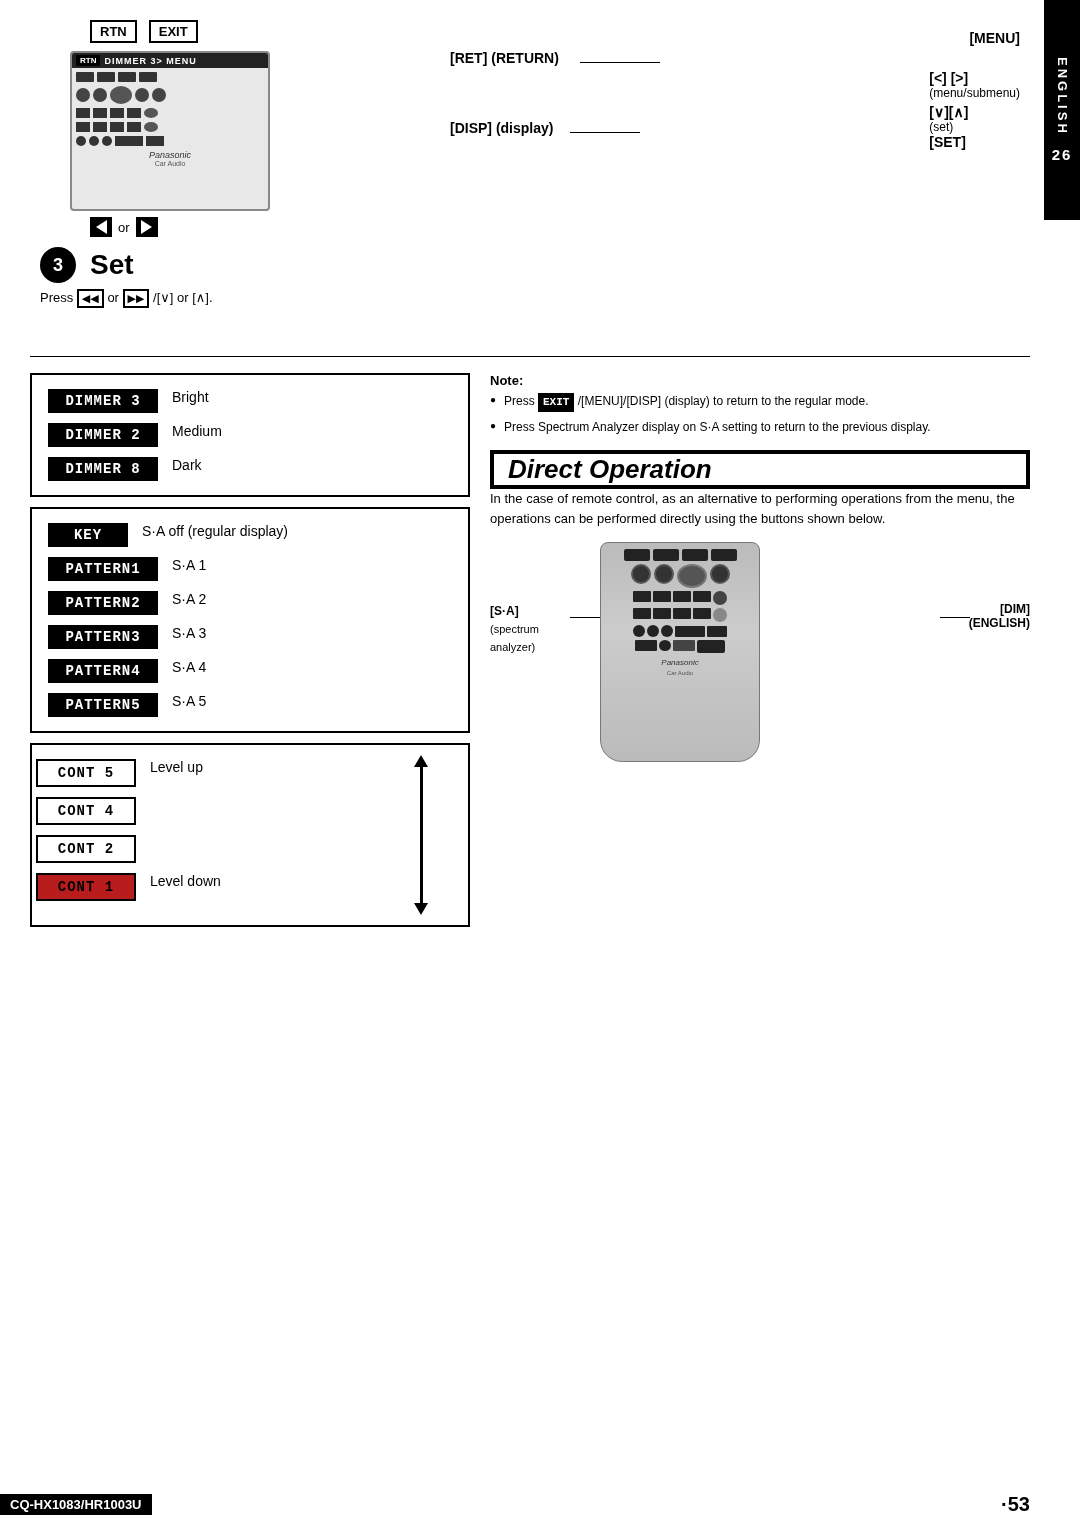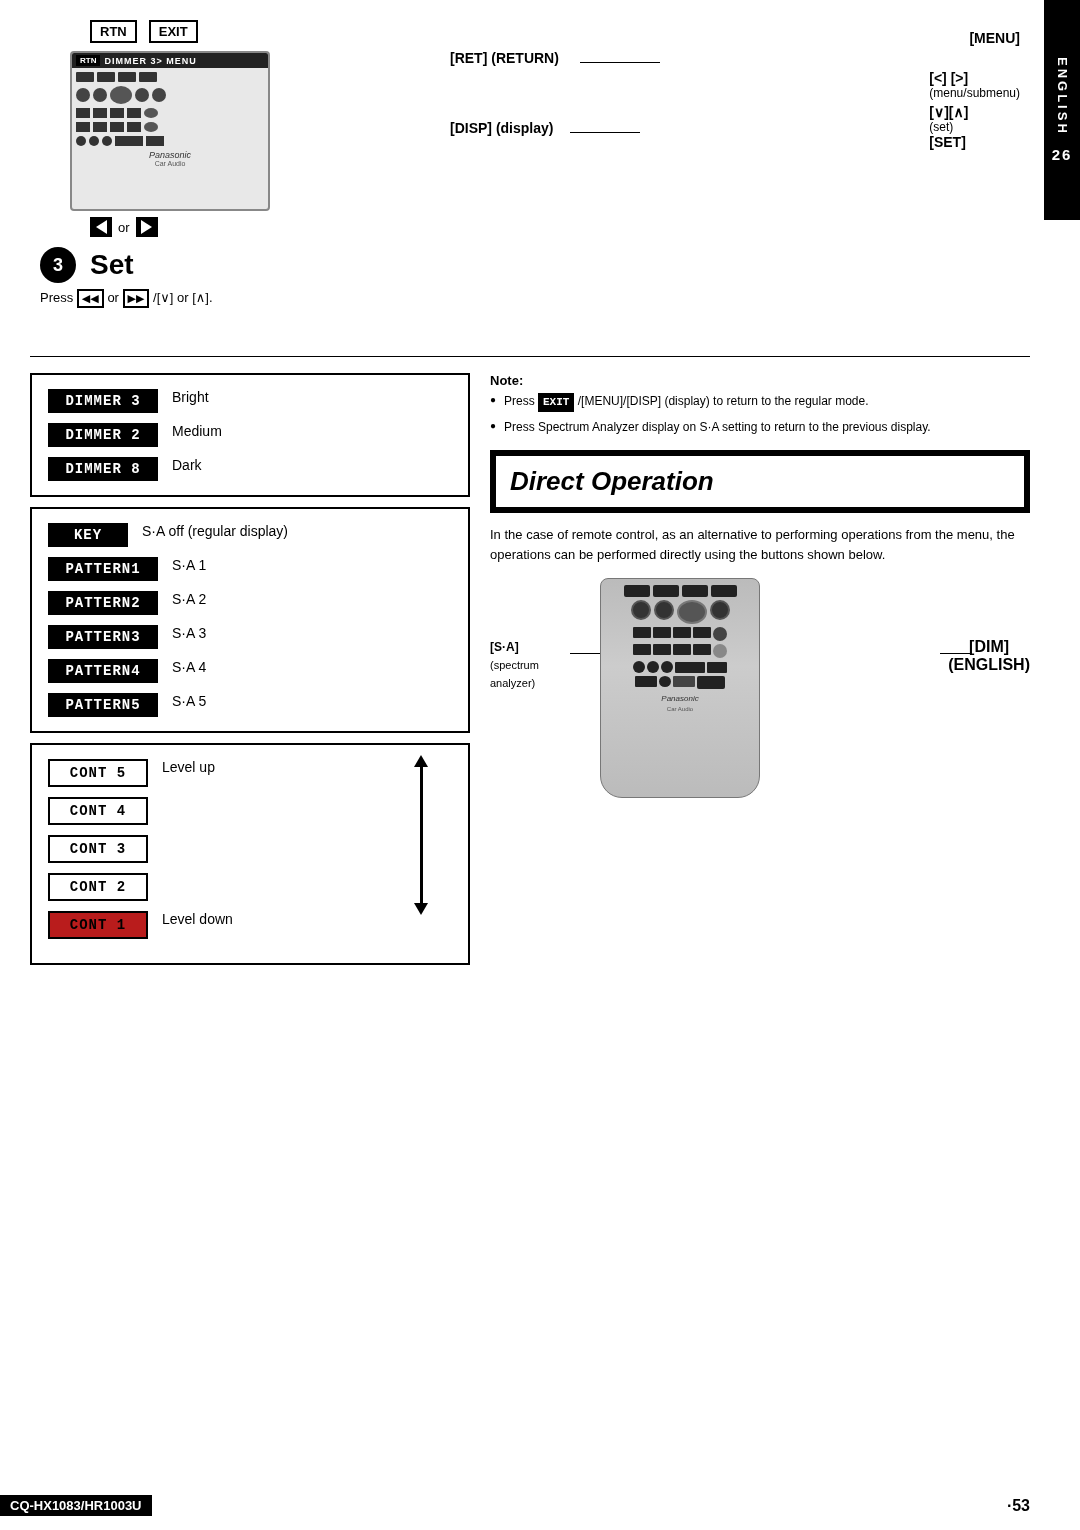--- a/index.html
+++ b/index.html
@@ -232,29 +232,28 @@
     
     .pattern-table {
       border: 2px solid #000;
       padding: 14px 16px;
       margin-bottom: 10px;
     }
 
     
     .cont-table {
       border: 2px solid #000;
-      padding: 14px 16px;
+      padding: 14px 4px;
       position: relative;
     }
 
     
     .direct-op-box {
-      border: 6px solid #000000;
-      padding: 10px 14px;
-      margin-bottom: 12px;
+      border: 4px solid #000000;
+      padding: 0 14px;
     }
     .direct-op-title {
       font-size: 26px;
       font-weight: bold;
       font-style: italic;
     }
 
     .note-section {
       margin-bottom: 14px;
     }
@@ -288,21 +287,21 @@
       align-items: center;
     }
     .model-label {
       font-size: 13px;
       font-weight: bold;
       background: #000;
       color: #fff;
       padding: 3px 10px;
     }
     .page-number {
-      font-size: 16px;
+      font-size: 20px;
       font-weight: bold;
     }
 
     .note-inline-btn {
       display: inline-block;
       background: #000;
       color: #fff;
       font-weight: bold;
       font-size: 11px;
       padding: 1px 5px;
@@ -480,23 +479,20 @@
         </div>
       </div>
 
       <div class="cont-table" style="position:relative;">
         <div class="display-row">
           <span class="display-btn" style="background:#fff;color:#000;border:2px solid #000;min-width:100px;">CONT 5</span>
           <span class="display-label">Level up</span>
         </div>
         <div class="display-row">
           <span class="display-btn" style="background:#fff;color:#000;border:2px solid #000;min-width:100px;">CONT 4</span>
-        </div>
-        <div class="display-row">
-          <span class="display-btn" style="background:#fff;color:#000;border:2px solid #000;min-width:100px;">CONT 3</span>
         </div>
         <div class="display-row">
           <span class="display-btn" style="background:#fff;color:#000;border:2px solid #000;min-width:100px;">CONT 2</span>
         </div>
         <div class="display-row">
           <span class="display-btn" style="background:#b91c1c;color:#000;border:2px solid #000;min-width:100px;">CONT 1</span>
           <span class="display-label">Level down</span>
         </div>
 
         <div style="position:absolute;right:40px;top:10px;display:flex;flex-direction:column;align-items:center;height:160px;">
@@ -572,21 +568,21 @@
               <div style="width:22px;height:11px;background:#222;border-radius:1px;font-size:6px;color:#fff;display:flex;align-items:center;justify-content:center;"></div>
               <div style="width:12px;height:11px;background:#222;border-radius:50%;"></div>
               <div style="width:22px;height:11px;background:#444;border-radius:1px;"></div>
               <div style="width:28px;height:13px;background:#222;border-radius:2px;"></div>
             </div>
             <div style="text-align:center;font-size:8px;color:#333;font-style:italic;margin-top:2px;">Panasonic</div>
             <div style="text-align:center;font-size:6px;color:#555;">Car Audio</div>
           </div>
         </div>
 
-        <div style="position:absolute;right:0;top:60px;font-size:16px;font-weight:bold;text-align:center;">
+        <div style="position:absolute;right:0;top:60px;font-size:12px;font-weight:bold;text-align:right;">
           <span>[DIM]</span><br>
           <span>(ENGLISH)</span>
         </div>
 
         <div style="position:absolute;left:80px;top:75px;width:30px;border-top:1px solid #000;"></div>
         <div style="position:absolute;right:60px;top:75px;width:30px;border-top:1px solid #000;"></div>
       </div>
 
     </div>
   </div>

